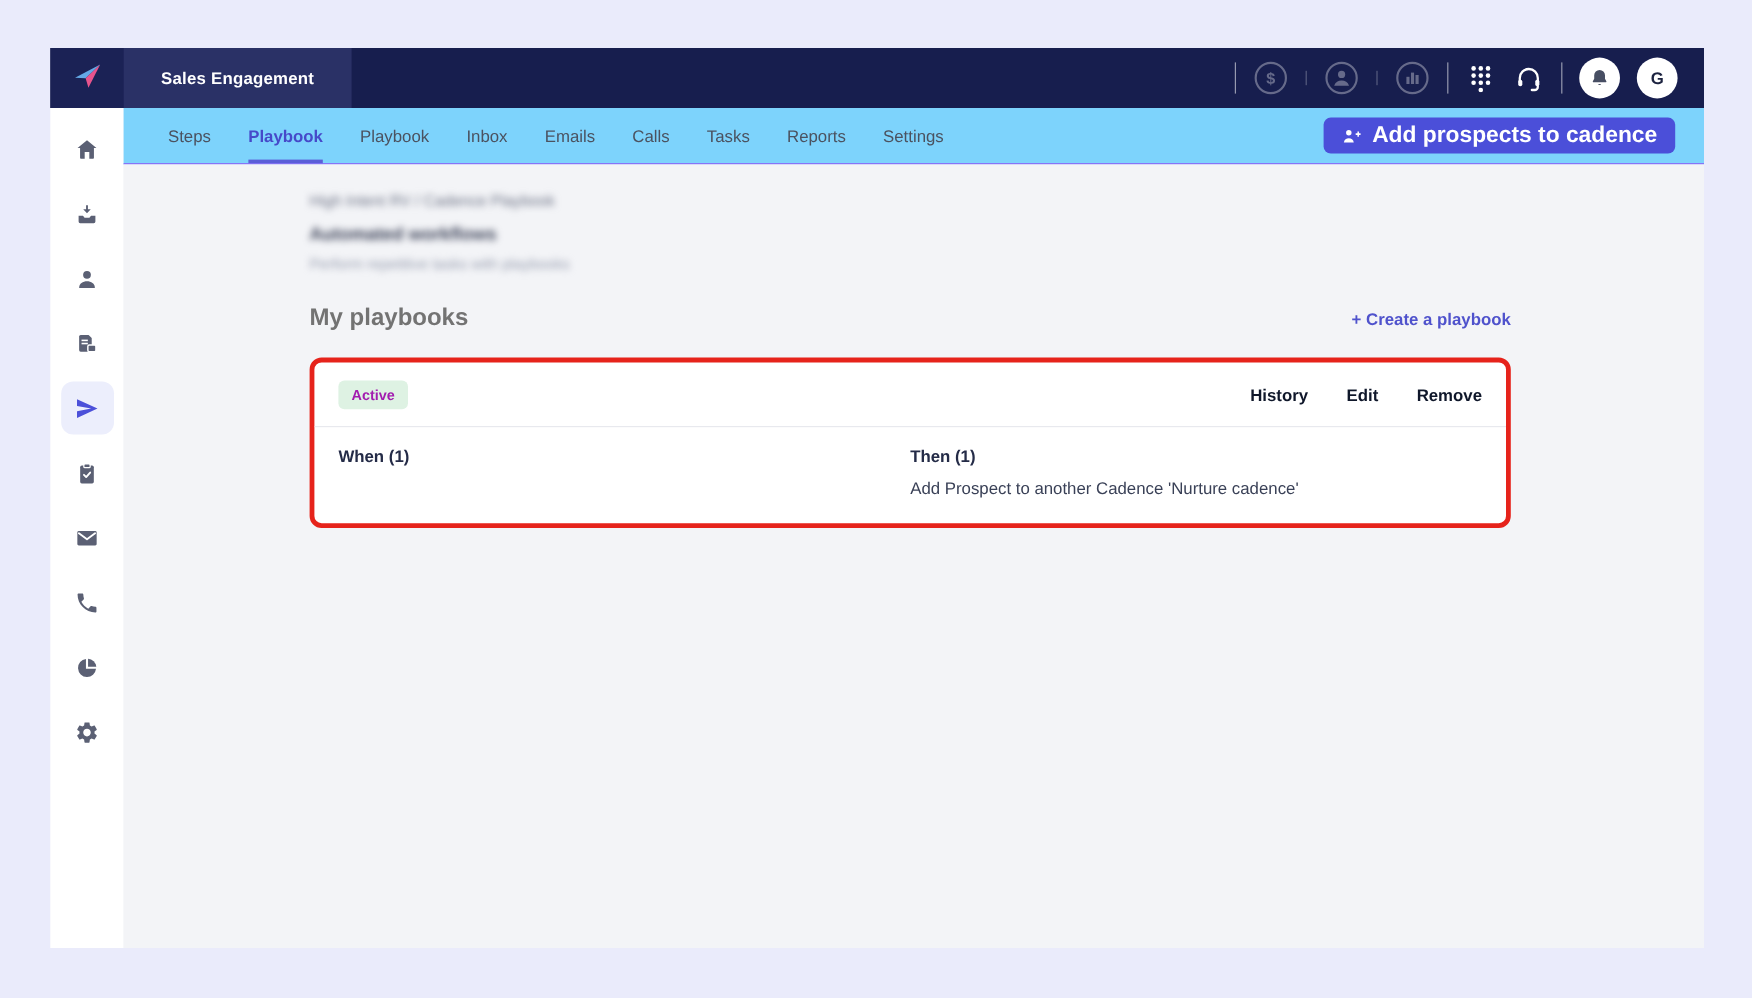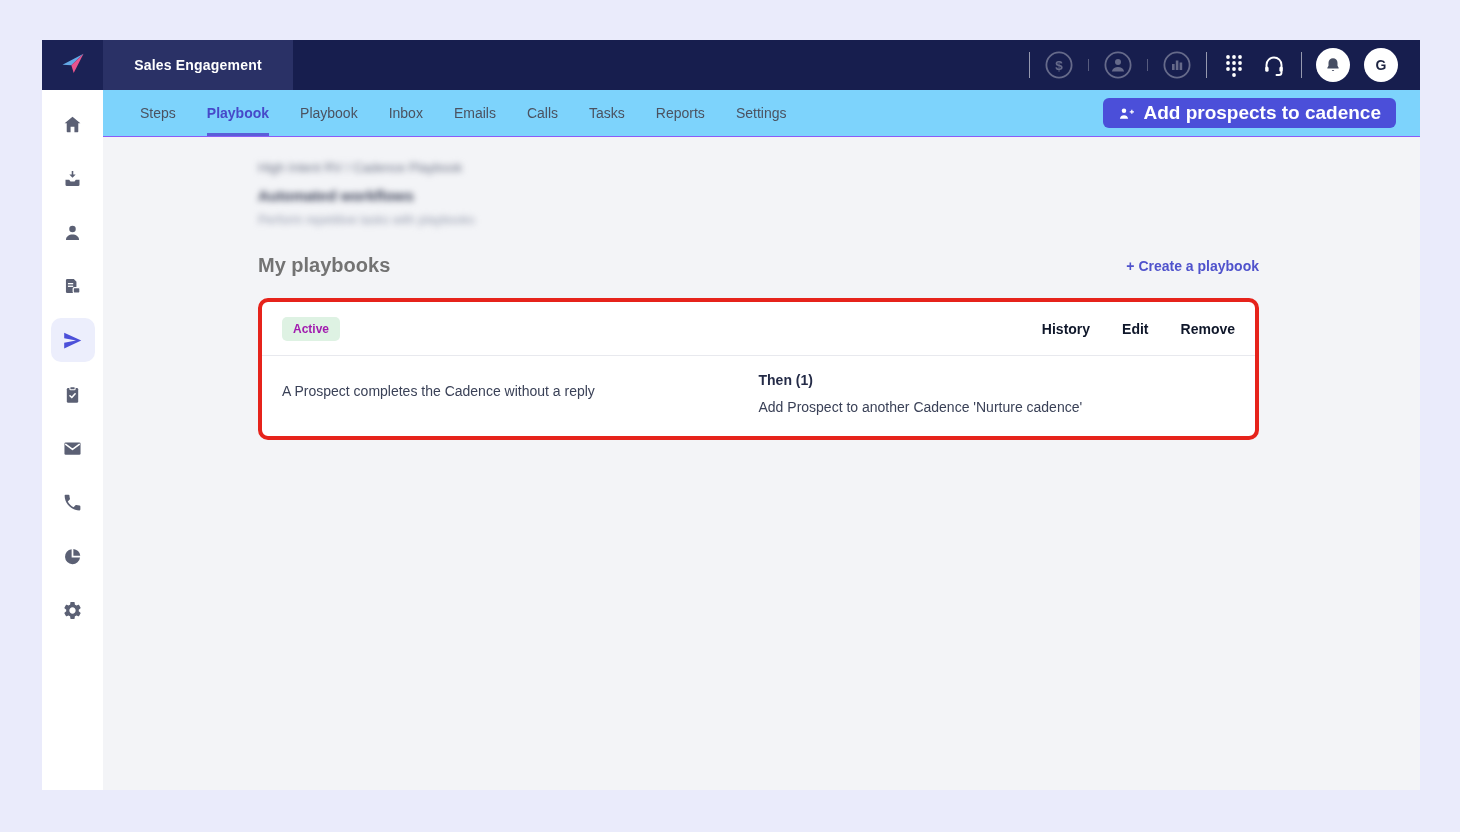--- a/index.html
+++ b/index.html
@@ -235,21 +235,21 @@
               <span class="badge">Active</span>
               <div class="card-actions">
                 <span class="card-action">History</span>
                 <span class="card-action">Edit</span>
                 <span class="card-action">Remove</span>
               </div>
             </div>
             <div class="card-divider"></div>
             <div class="card-body">
               <div>
-                <div class="rule-value">A Prospect completes the Cadence without a reply</div>
+                <div class="rule-label">When (1)</div>
               </div>
               <div>
                 <div class="rule-label">Then (1)</div>
                 <div class="rule-value">Add Prospect to another Cadence 'Nurture cadence'</div>
               </div>
             </div>
           </div>
 
         </div>
       </div>

